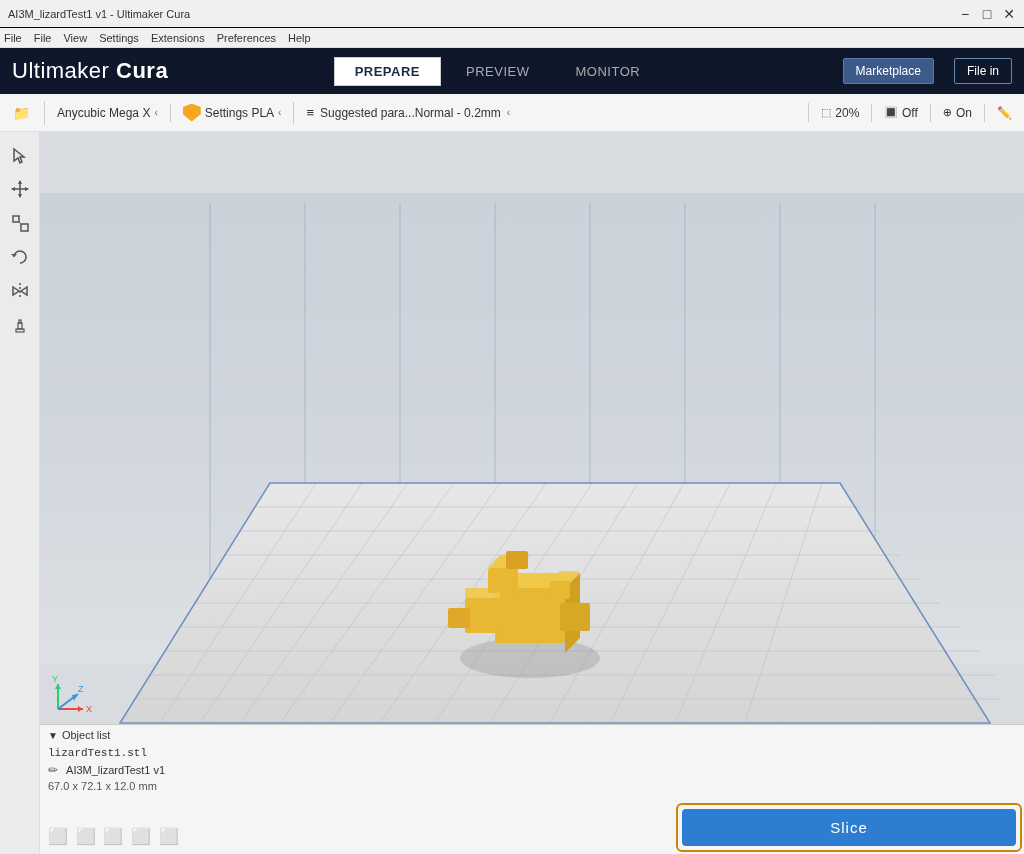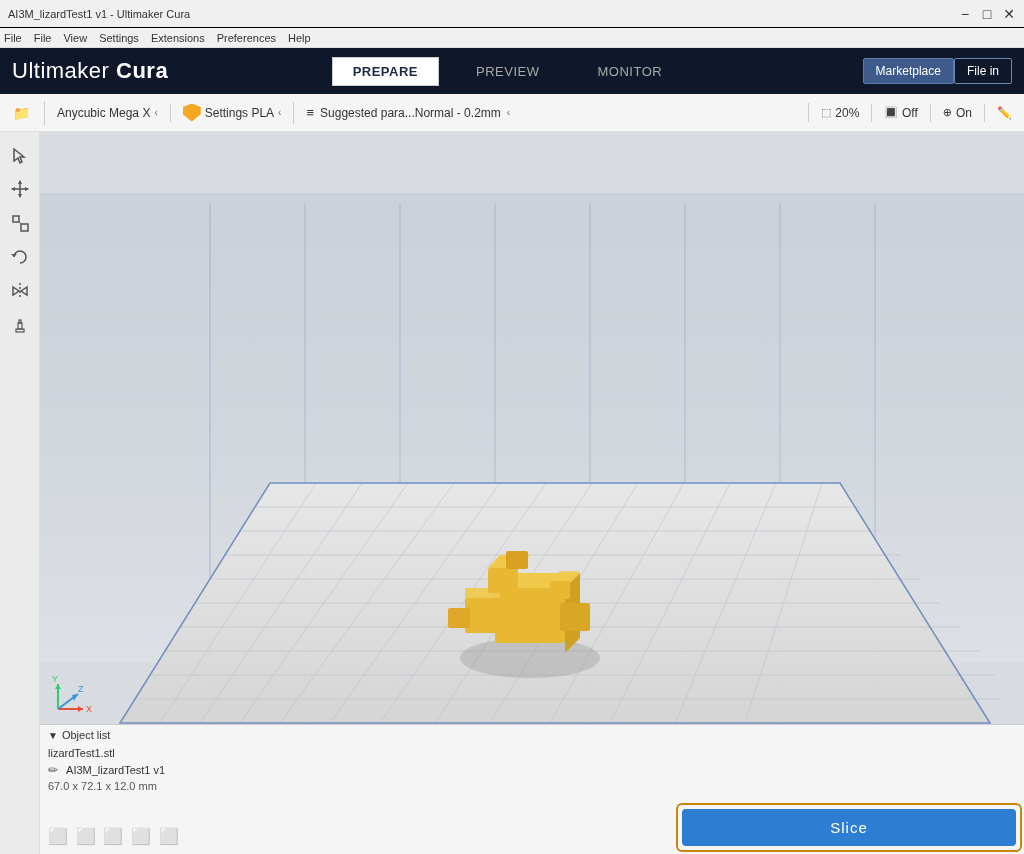--- a/index.html
+++ b/index.html
@@ -48,38 +48,38 @@
       padding: 0 12px;
       justify-content: space-between;
     }
     #app-title {
       font-size: 22px;
       font-weight: 300;
       color: white;
       letter-spacing: 0.5px;
     }
     #app-title strong { font-weight: 700; }
-    #nav-tabs { display: flex; gap: 16px; }
+    #nav-tabs { display: flex; gap: 4px; }
     .nav-tab {
       padding: 6px 20px;
       font-size: 13px;
       font-weight: 500;
       color: #aaa;
       cursor: pointer;
       border: 1px solid transparent;
       text-transform: uppercase;
       letter-spacing: 0.5px;
     }
     .nav-tab.active {
       background: white;
       color: #1a2b47;
       border-color: #ccc;
       font-weight: 600;
     }
-    #nav-right { display: flex; gap: 0; align-items: flex-start; padding-left: 16px; }
+    #nav-right { display: flex; gap: 20px; align-items: flex-start; padding-left: 16px; }
     .nav-btn {
       padding: 5px 12px;
       font-size: 12px;
       cursor: pointer;
       border-radius: 2px;
     }
     #marketplace-btn {
       background: #3d5a8a;
       color: white;
       border: 1px solid #5a7ab0;
@@ -184,20 +184,21 @@
       cursor: pointer;
     }
     #object-list-body {
       padding: 0 8px;
     }
     .object-item {
       font-size: 11px;
       color: #333;
       padding: 2px 0;
       cursor: pointer;
+      font-family: Liberation Mono, monospace;
     }
     #model-info {
       display: flex;
       align-items: center;
       padding: 2px 8px;
       gap: 8px;
       font-size: 11px;
       color: #333;
     }
     .edit-icon { font-size: 12px; color: #555; }

